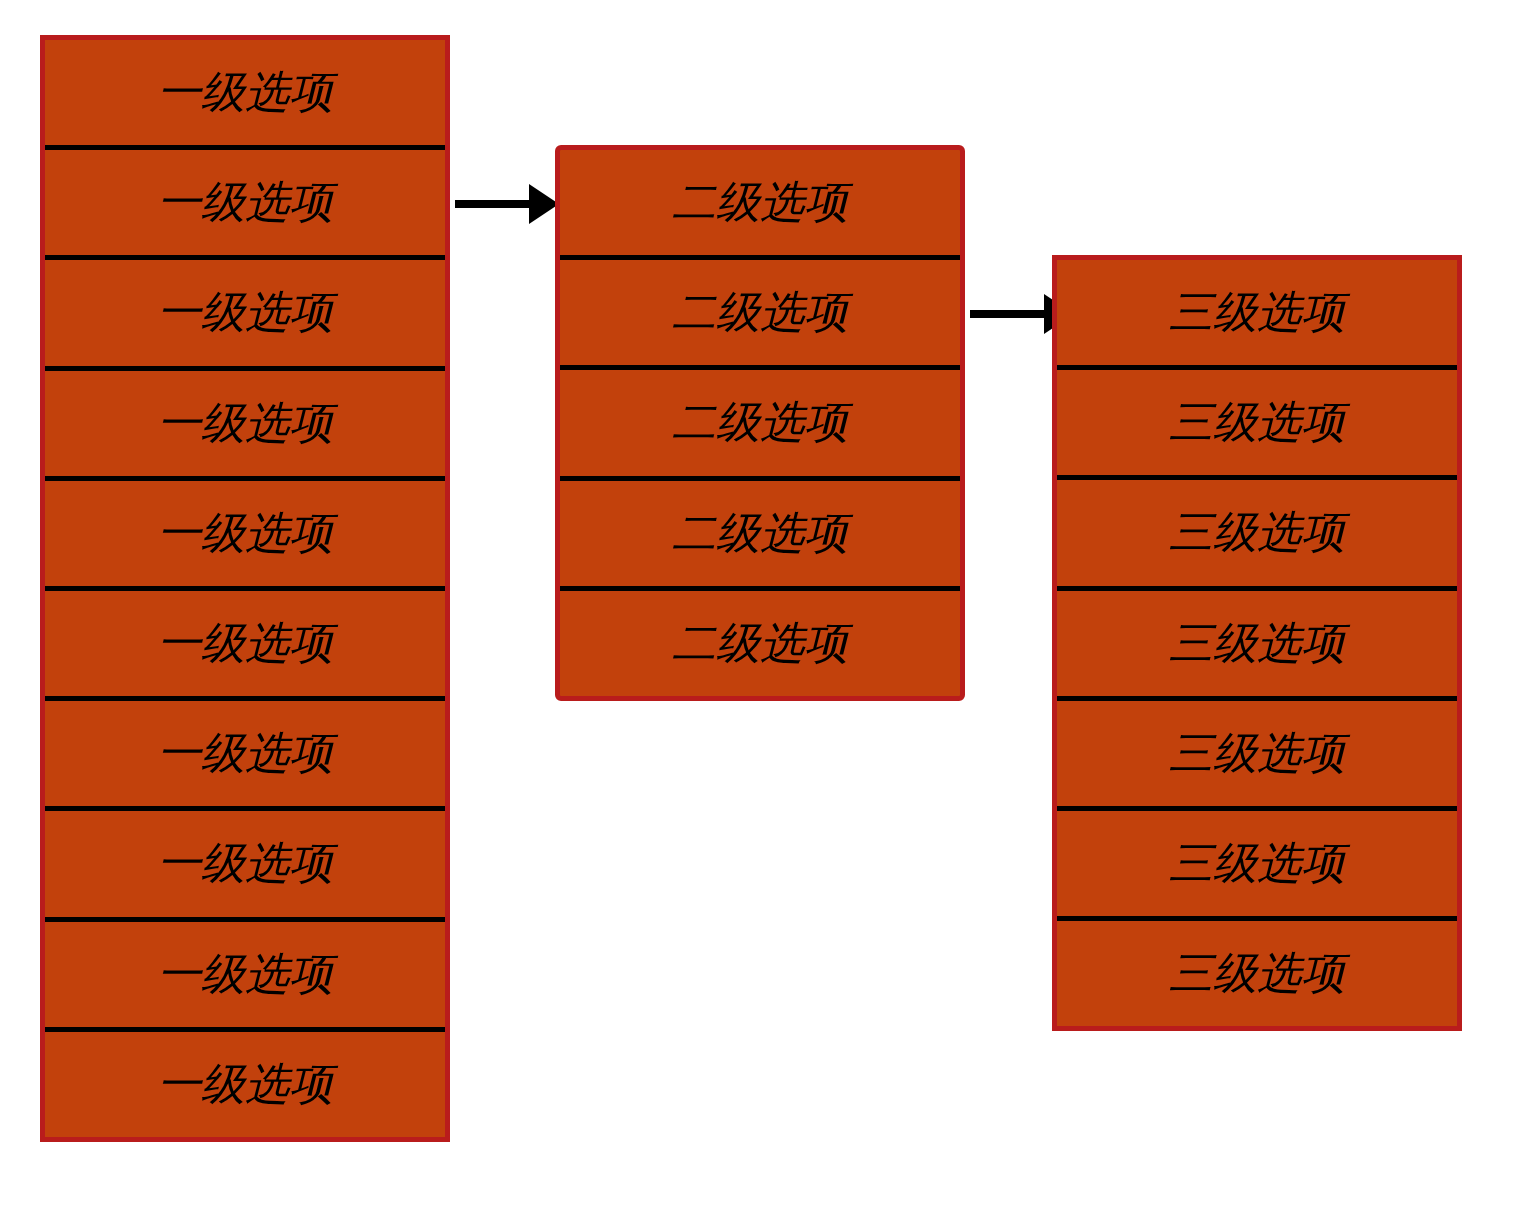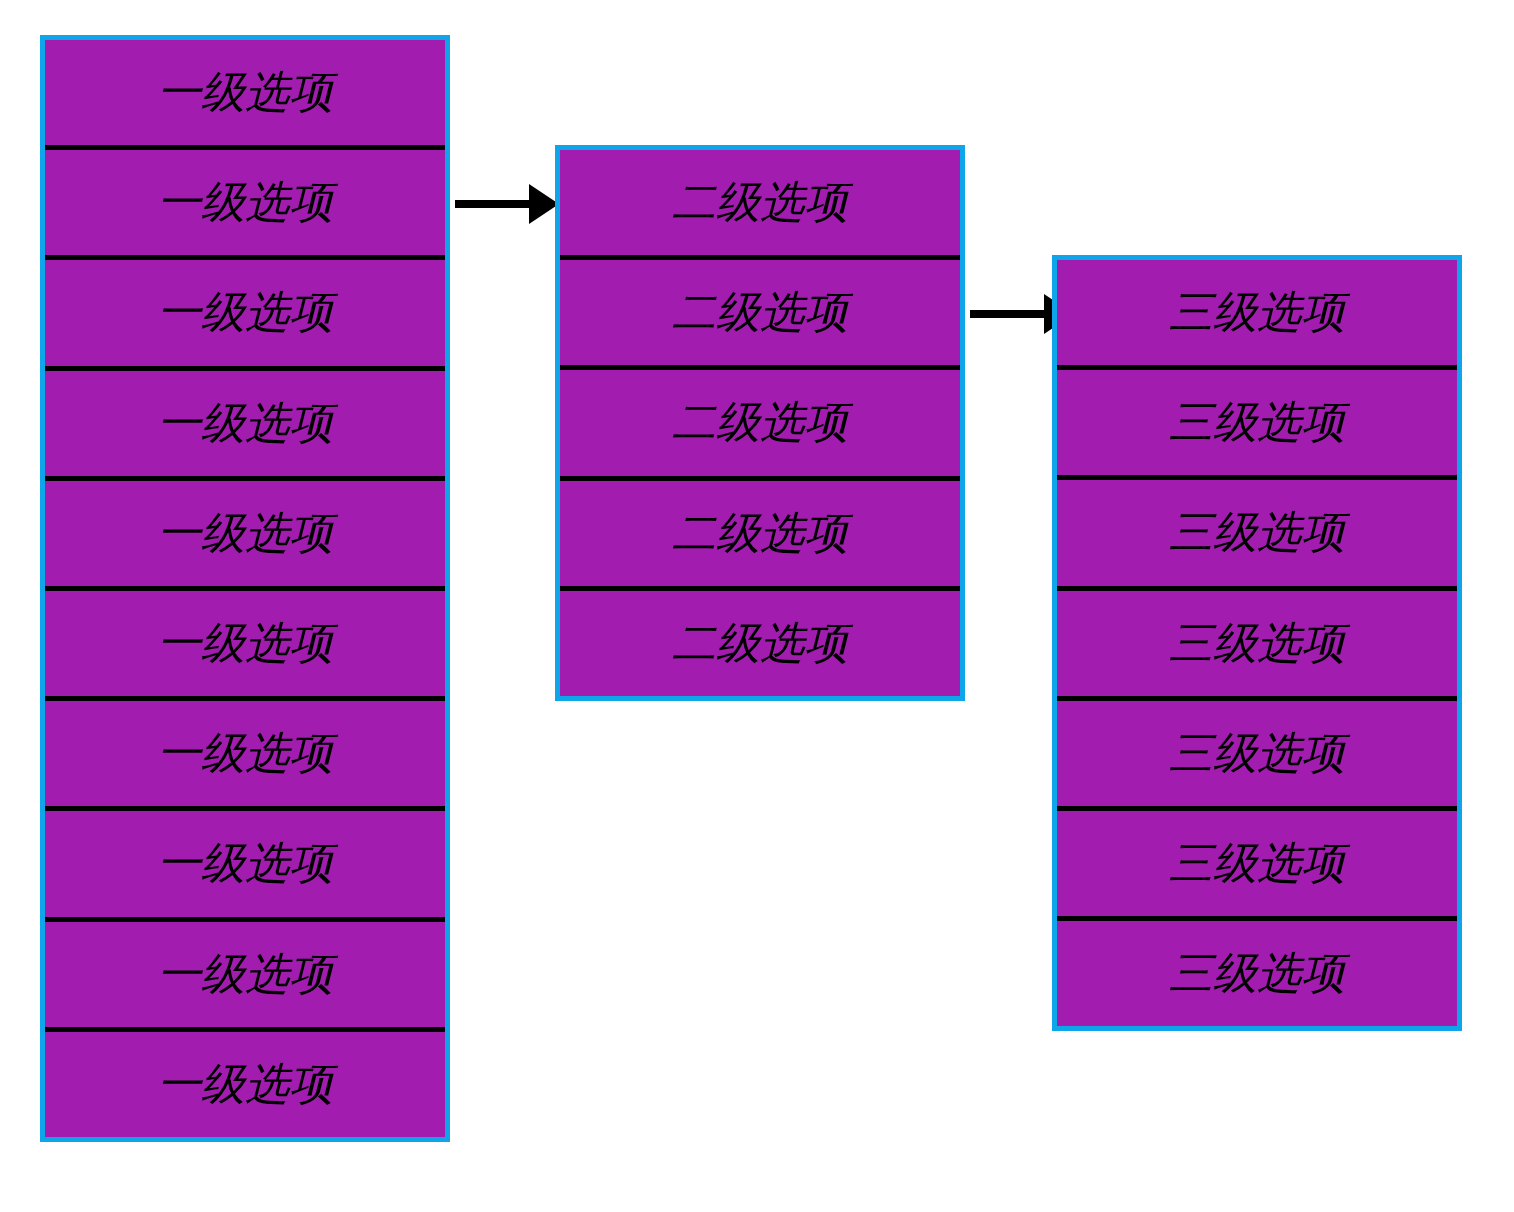--- a/index.html
+++ b/index.html
@@ -15,22 +15,22 @@
       position: relative;
     }
     .canvas {
       position: relative;
       width: 100%;
       height: 100%;
       padding: 40px 30px;
     }
     .menu {
       position: absolute;
-      border: 5px solid #0ea5e9;
-      background: #a21caf;
+      border: 5px solid #b91c1c;
+      background: #c2410c;
     }
     .menu-item {
       border-bottom: 5px solid #000;
       font-size: 44px;
       font-style: italic;
       text-align: center;
       padding: 24px 0;
       color: #000;
       line-height: 1.3;
     }
@@ -40,20 +40,21 @@
     
     #level1 {
       left: 40px;
       top: 35px;
       width: 410px;
     }
     #level2 {
       left: 555px;
       top: 145px;
       width: 410px;
+      border-radius: 6px;
     }
     #level3 {
       left: 1052px;
       top: 255px;
       width: 410px;
     }
     
     .arrow {
       position: absolute;
     }

